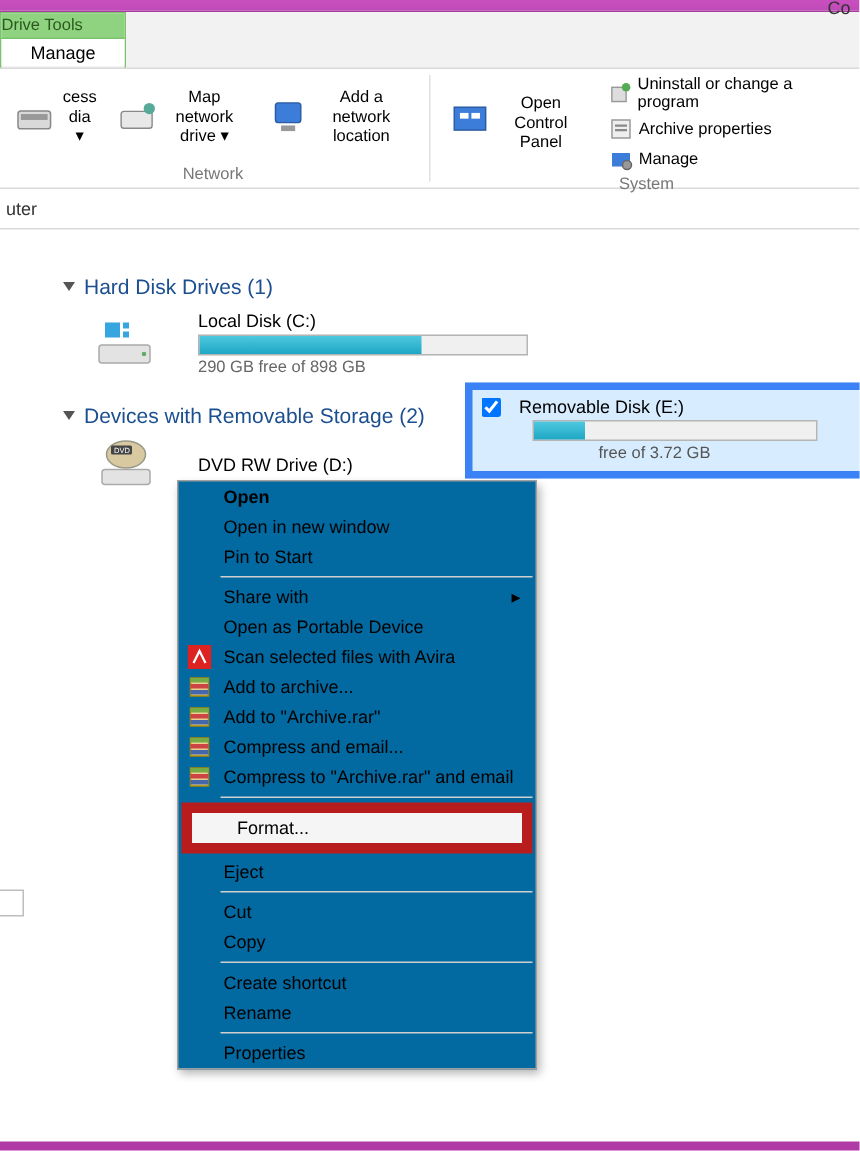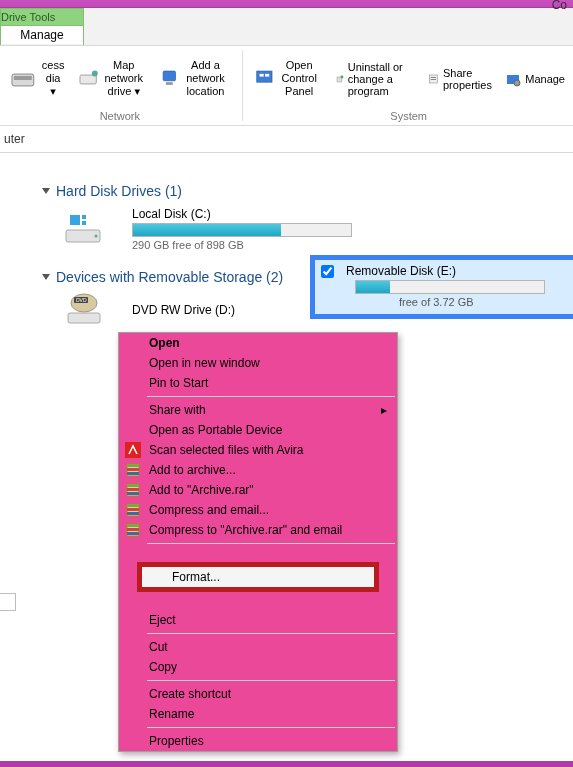--- a/index.html
+++ b/index.html
@@ -15,21 +15,21 @@
 
   .ribbon { background: #fff; border-bottom: 1px solid #d9d9d9; display: flex; height: 80px; }
   .ribbon-group { display: flex; flex-direction: column; padding: 2px 4px; }
   .ribbon-group .buttons { display: flex; flex: 1; }
   .ribbon-group .label { text-align: center; font-size: 11px; color: #777; padding: 1px 0; }
   .rbtn { display: flex; flex-direction: row; align-items: center; justify-content: flex-start; padding: 2px 6px; cursor: default; text-align: center; }
   .rbtn .ic { width: 32px; height: 28px; margin-bottom: 2px; }
   .rbtn .txt { font-size: 11px; line-height: 13px; }
   .ribbon-sep { width: 1px; background: #e0e0e0; margin: 4px 2px; }
 
-  .small-list { display: flex; flex-direction: row; justify-content: center; font-size: 11px; padding-left: 4px; }
+  .small-list { display: flex; flex-direction: column; justify-content: center; font-size: 11px; padding-left: 4px; }
   .small-list .row { display: flex; align-items: center; padding: 2px 4px; gap: 4px; }
   .small-list .ic16 { width: 16px; height: 16px; }
 
   .address-row { border-bottom: 1px solid #d9d9d9; padding: 6px 0 6px 4px; font-size: 12px; color: #333; }
 
   .main { padding: 20px 12px 0 12px; position: relative; }
   .group-header { display: flex; align-items: center; gap: 6px; margin: 10px 0 8px 30px; color: #1b4f8f; font-size: 14px; text-align: center; }
   .tri { width: 0; height: 0; border-left: 4px solid transparent; border-right: 4px solid transparent; border-top: 6px solid #555; }
 
   .drive-item { display: flex; align-items: center; gap: 28px; margin-left: 52px; }
@@ -38,27 +38,27 @@
   .bar { width: 220px; height: 14px; border: 1px solid #b5b5b5; background: #f0f0f0; margin: 2px 0; }
   .bar .fill { height: 100%; background: linear-gradient(to bottom, #4fc8e0, #1ea7c4); }
 
   .removable { position: absolute; left: 310px; top: 102px; width: 302px; border: 5px solid #3b82f6; background: #d8ecff; padding: 4px 6px 6px 6px; }
   .removable .top { display: flex; align-items: center; gap: 12px; }
   .removable input[type=checkbox] { margin: 0; }
   .removable .name { font-size: 12px; }
   .removable .bar { width: 190px; margin-left: 34px; }
   .removable .free { font-size: 11px; color: #555; margin-left: 78px; }
 
-  .context-menu { position: absolute; left: 118px; top: 332px; width: 280px; background: #ec4899; border: 1px solid #a0a0a0; box-shadow: 2px 3px 6px rgba(0,0,0,0.3); font-size: 12px; }
+  .context-menu { position: absolute; left: 118px; top: 320px; width: 240px; background: #0369a1; border: 1px solid #a0a0a0; box-shadow: 2px 3px 6px rgba(0,0,0,0.3); font-size: 12px; }
   .cm-item { display: flex; align-items: center; padding: 3px 8px 3px 30px; position: relative; }
   .cm-item.bold { font-weight: bold; }
   .cm-item .arrow { position: absolute; right: 10px; }
   .cm-item .ic16 { position: absolute; left: 6px; width: 16px; height: 16px; }
   .cm-sep { height: 1px; background: #d0d0d0; margin: 3px 2px 3px 28px; }
-  .cm-highlight { border: 5px solid #b91c1c; margin: 18px; }
+  .cm-highlight { border: 7px solid #b91c1c; margin: 2px; }
   .cm-highlight .cm-item { background: #f5f5f5; }
 
   .left-box { position: absolute; left: -2px; top: 440px; width: 18px; height: 18px; border: 1px solid #bdbdbd; }
 
   .bottom-bar { position: absolute; bottom: 0; left: 0; right: 0; height: 6px; background: #b03ba6; }
 
   
 </style>
 </head>
 <body>
@@ -119,21 +119,21 @@
               <circle cx="12" cy="4" r="3" fill="#5a5"></circle>
             </svg>
           <span>Uninstall or change a program</span>
         </div>
         <div class="row">
           <svg class="ic16" viewBox="0 0 16 16">
               <rect x="2" y="2" width="12" height="12" fill="#eee" stroke="#999"></rect>
               <rect x="4" y="5" width="8" height="1.5" fill="#888"></rect>
               <rect x="4" y="8" width="8" height="1.5" fill="#888"></rect>
             </svg>
-          <span>Share properties</span>
+          <span>Archive properties</span>
         </div>
         <div class="row">
           <svg class="ic16" viewBox="0 0 16 16">
               <rect x="2" y="4" width="12" height="9" fill="#3b7dd8"></rect>
               <circle cx="12" cy="12" r="3" fill="#999" stroke="#666"></circle>
             </svg>
           <span>Manage</span>
         </div>
       </div>
     </div>

